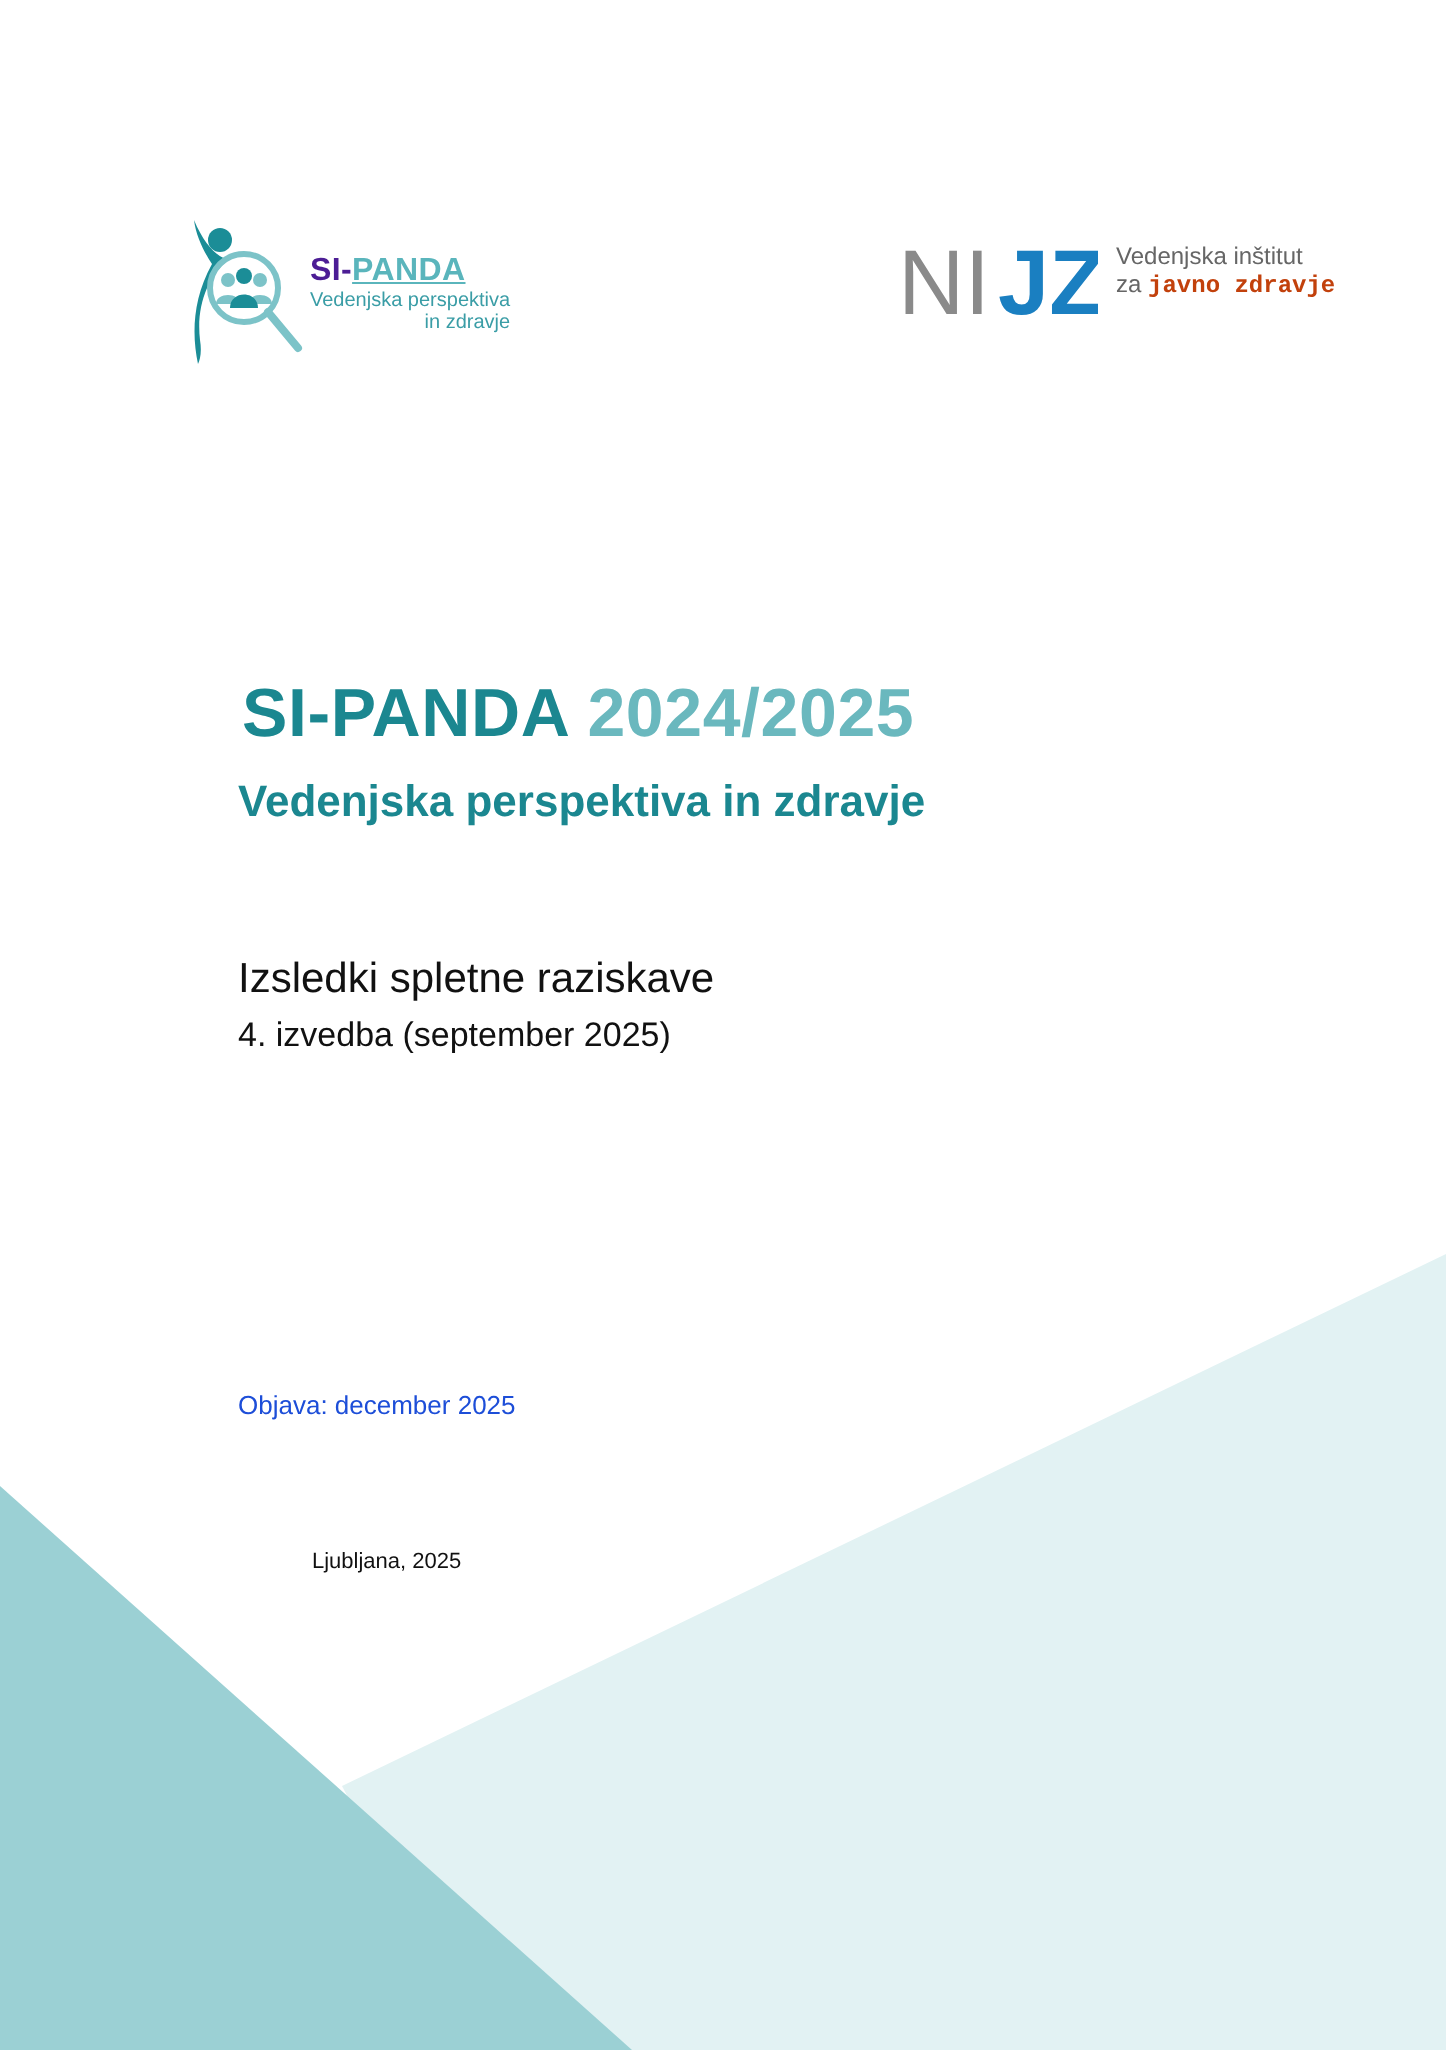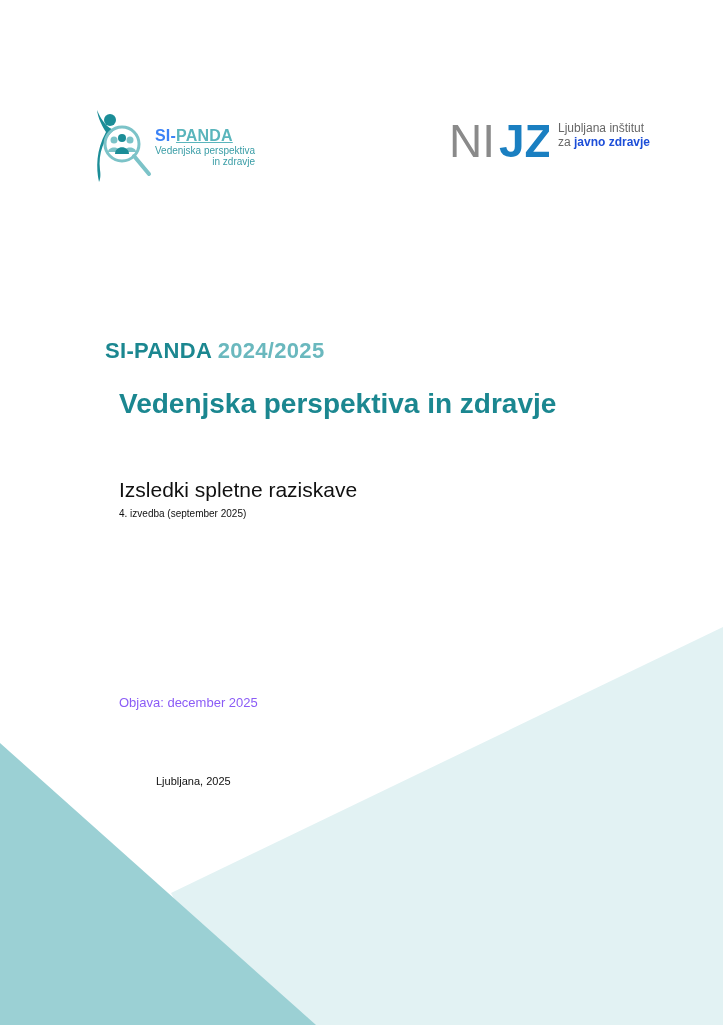--- a/index.html
+++ b/index.html
@@ -1,32 +1,32 @@
 <!DOCTYPE html>
 <html><head>
 <meta charset="utf-8">
 <style>
   html, body { margin:0; padding:0; }
   body { width:723px; height:1025px; position:relative; overflow:hidden; background:#ffffff; font-family:"Liberation Sans", "DejaVu Sans", sans-serif; }
   .bg { position:absolute; left:0; top:0; width:723px; height:1025px; }
   .logo-sipanda { position:absolute; left:94px; top:108px; width:170px; height:80px; }
   .sipanda-text { position:absolute; left:155px; top:127px; color:#3aa3ab; }
   .sipanda-name { font-weight:bold; font-size:16px; letter-spacing:0.2px; line-height:18px; }
-  .sipanda-name .si { color:#3b82f6; }
+  .sipanda-name .si { color:#4c1d95; }
   .sipanda-name .panda { color:#5ab5bc;text-decoration:underline; }
   .sipanda-sub { font-size:10px; line-height:11px; color:#3a9da6;text-align:right; }
   .nijz { position:absolute; left:449px; top:117px; height:50px; }
   .nijz-text { position:absolute; left:558px; top:121px; font-size:12px; line-height:14px; color:#666; }
-  .nijz-text .bold { color:#1d4ed8; font-weight:bold; }
-  .title { position:absolute; left:105px; top:338px; font-size:22px; font-weight:bold; color:#1b8790; letter-spacing:0.3px; }
+  .nijz-text .bold { color:#c2410c; font-weight:bold;font-family:Liberation Mono, monospace; }
+  .title { position:absolute; left:121px; top:338px; font-size:34px; font-weight:bold; color:#1b8790; letter-spacing:0.3px; }
   .title .year { color:#6ab8be; }
-  .subtitle { position:absolute; left:119px; top:388px; font-size:28px; font-weight:bold; color:#1b8790; }
+  .subtitle { position:absolute; left:119px; top:388px; font-size:22px; font-weight:bold; color:#1b8790; }
   .line1 { position:absolute; left:119px; top:478px; font-size:21px; color:#111; }
-  .line2 { position:absolute; left:119px; top:508px; font-size:10px; color:#111;text-align:right; }
-  .pub { position:absolute; left:119px; top:695px; font-size:13px; color:#8b5cf6; }
+  .line2 { position:absolute; left:119px; top:508px; font-size:17px; color:#111;text-align:right; }
+  .pub { position:absolute; left:119px; top:695px; font-size:13px; color:#1d4ed8; }
   .city { position:absolute; left:119px; top:775px; font-size:11px; color:#111;padding-left:37px; }
 </style>
 </head>
 <body>
 
 <svg class="bg" viewBox="0 0 723 1025" xmlns="http://www.w3.org/2000/svg">
   <polygon points="723,627 171,893 240,1025 723,1025" fill="#e2f2f3"></polygon>
   <polygon points="0,743 316,1025 0,1025" fill="#9bd0d4"></polygon>
 </svg>
 
@@ -48,21 +48,21 @@
   <div class="sipanda-sub">Vedenjska perspektiva</div>
   <div class="sipanda-sub">in zdravje</div>
 </div>
 
 <svg class="nijz" viewBox="0 0 100 50" width="100" height="50" xmlns="http://www.w3.org/2000/svg">
   <text x="0" y="40" font-family="Liberation Sans, sans-serif" font-size="46" fill="#8a8a8a">NI</text>
   <text x="50" y="40" font-family="Liberation Sans, sans-serif" font-size="46" font-weight="bold" fill="#1a7fc1">JZ</text>
 </svg>
 
 <div class="nijz-text">
-  <div>Ljubljana inštitut</div>
+  <div>Vedenjska inštitut</div>
   <div><span>za </span><span class="bold">javno zdravje</span></div>
 </div>
 
 <div class="title"><span>SI-PANDA</span> <span class="year">2024/2025</span></div>
 <div class="subtitle">Vedenjska perspektiva in zdravje</div>
 
 <div class="line1">Izsledki spletne raziskave</div>
 <div class="line2">4. izvedba (september 2025)</div>
 
 <div class="pub">Objava: december 2025</div>

